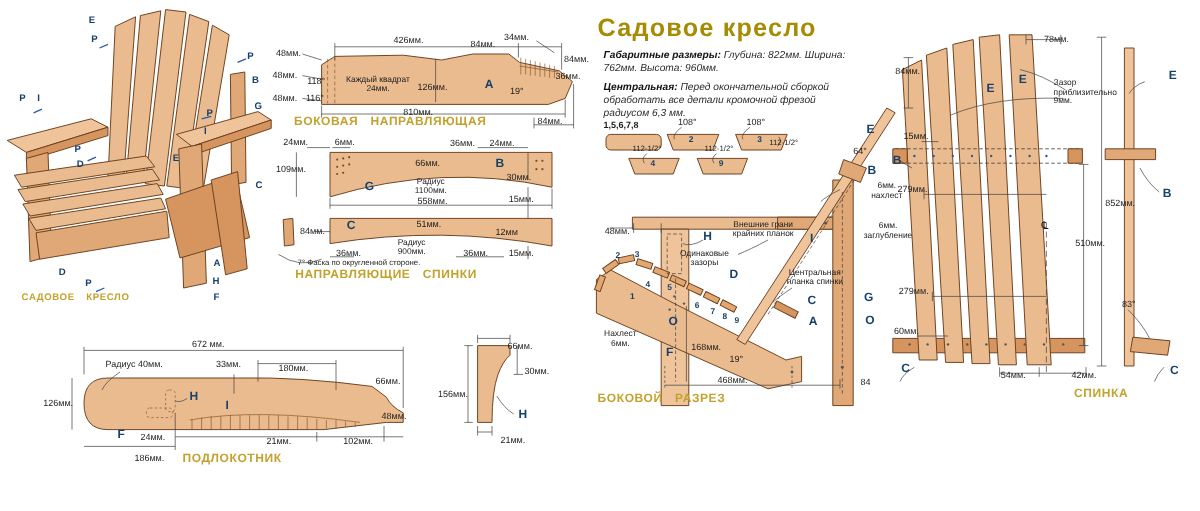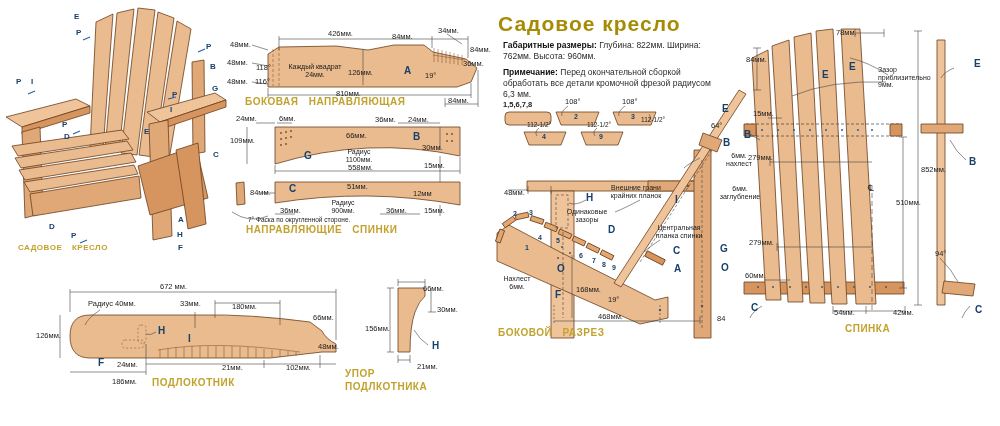--- a/index.html
+++ b/index.html
@@ -10,21 +10,21 @@
   .dimw{position:absolute;font-size:7px;line-height:1.1;color:#1c1c1c;white-space:normal;text-align:center;}
   .part{position:absolute;font-size:10px;font-weight:bold;color:#17406b;}
   .partsm{position:absolute;font-size:8px;font-weight:bold;color:#17406b;}
   .num{position:absolute;font-size:7px;font-weight:bold;color:#17406b;}
   .caption{position:absolute;font-size:10px;font-weight:bold;color:#c2a22e;letter-spacing:.5px;word-spacing:7px;white-space:nowrap;}
   .caption.sm{font-size:8px;}
   .caption.wrap{white-space:normal;word-spacing:2px;line-height:1.25;}
   .title{position:absolute;font-size:21px;font-weight:bold;color:#a68c05;letter-spacing:1px;white-space:nowrap;}
   .note{position:absolute;font-size:8.5px;line-height:1.25;color:#2b2b2b;width:210px;}
   .note b{color:#111;}
-  .note p{margin:0 0 6px 0;}
+  .note p{margin:0 0 6px 0;font-style:italic;}
 </style>
 </head>
 <body>
 
 <div id="canvas">
 
 <svg width="1000" height="426" viewBox="0 0 1000 426">
   <g stroke="#6b3f1d" stroke-width="0.8" fill="#EABB8E" stroke-linejoin="round">
 
     <g>
@@ -326,21 +326,21 @@
         <path d="M762,306 Q752,312 750,318"></path>
             <path d="M970,306 Q964,312 962,318"></path>
       </g>
     </g>
   </g>
 </svg>
 
 <div class="title" style="left:498px;top:12px">Садовое кресло</div>
 <div class="note" style="left:503px;top:40px">
   <p><b>Габаритные размеры:</b> <span>Глубина: 822мм. Ширина: 762мм. Высота: 960мм.</span></p>
-  <p><b>Примечание:</b> <span>Перед окончательной сборкой обработать все детали кромочной фрезой радиусом 6,3 мм.</span></p>
+  <p><b>Центральная:</b> <span>Перед окончательной сборкой обработать все детали кромочной фрезой радиусом 6,3 мм.</span></p>
 </div>
 
 <span class="partsm" style="left:74px;top:12px">E</span>
 <span class="partsm" style="left:76px;top:28px">P</span>
 <span class="partsm" style="left:206px;top:42px">P</span>
 <span class="partsm" style="left:210px;top:62px">B</span>
 <span class="partsm" style="left:16px;top:77px">P</span>
 <span class="partsm" style="left:31px;top:77px">I</span>
 <span class="partsm" style="left:212px;top:84px">G</span>
 <span class="partsm" style="left:172px;top:90px">P</span>
@@ -351,21 +351,21 @@
 <span class="partsm" style="left:213px;top:150px">C</span>
 <span class="partsm" style="left:178px;top:215px">A</span>
 <span class="partsm" style="left:177px;top:230px">H</span>
 <span class="partsm" style="left:178px;top:243px">F</span>
 <span class="partsm" style="left:49px;top:222px">D</span>
 <span class="partsm" style="left:71px;top:231px">P</span>
 <span class="caption sm" style="left:18px;top:243px">САДОВОЕ КРЕСЛО</span>
 
 <span class="dim" style="left:328px;top:30px">426мм.</span>
 <span class="dim" style="left:392px;top:33px">84мм.</span>
-<span class="dim" style="left:438px;top:27px">34мм.</span>
+<span class="dim" style="left:420px;top:27px">34мм.</span>
 <span class="dim" style="left:230px;top:41px">48мм.</span>
 <span class="dim" style="left:227px;top:59px">48мм.</span>
 <span class="dim" style="left:227px;top:78px">48мм.</span>
 <span class="dim" style="left:256px;top:64px">118°</span>
 <span class="dim" style="left:255px;top:78px">116°</span>
 <span class="dimw" style="left:286px;top:63px;width:58px">Каждый квадрат 24мм.</span>
 <span class="dim" style="left:348px;top:69px">126мм.</span>
 <span class="part" style="left:404px;top:65px">A</span>
 <span class="dim" style="left:425px;top:72px">19°</span>
 <span class="dim" style="left:470px;top:46px">84мм.</span>
@@ -456,37 +456,36 @@
 <span class="dim" style="left:222px;top:364px">21мм.</span>
 <span class="dim" style="left:286px;top:364px">102мм.</span>
 <span class="dim" style="left:112px;top:378px">186мм.</span>
 <span class="caption" style="left:152px;top:377px">ПОДЛОКОТНИК</span>
 
 <span class="dim" style="left:423px;top:285px">66мм.</span>
 <span class="dim" style="left:437px;top:306px">30мм.</span>
 <span class="dim" style="left:365px;top:325px">156мм.</span>
 <span class="part" style="left:432px;top:340px">H</span>
 <span class="dim" style="left:417px;top:363px">21мм.</span>
-<span class="caption wrap" style="left:345px;top:368px;width:92px">УПОР ПОДЛКОТНИКА</span>
-
-<span class="dim" style="left:836px;top:29px">78мм.</span>
+
+<span class="dim" style="left:870px;top:29px">78мм.</span>
 <span class="dim" style="left:746px;top:56px">84мм.</span>
 <span class="part" style="left:822px;top:69px">E</span>
 <span class="part" style="left:849px;top:61px">E</span>
 <span class="dimw" style="left:878px;top:66px;width:64px;text-align:left">Зазор приблизительно 9мм.</span>
 <span class="dim" style="left:753px;top:110px">15мм.</span>
 <span class="part" style="left:744px;top:129px">B</span>
 <span class="dim" style="left:748px;top:154px">279мм.</span>
 <span class="dim" style="left:921px;top:166px">852мм.</span>
 <span class="dim" style="left:896px;top:199px">510мм.</span>
 <span class="dim" style="left:749px;top:239px">279мм.</span>
 <span class="dim" style="left:745px;top:272px">60мм.</span>
-<span class="dim" style="left:935px;top:250px">94°</span>
+<span class="dim" style="left:935px;top:250px">83°</span>
 <span class="part" style="left:751px;top:302px">C</span>
 <span class="dim" style="left:834px;top:309px">54мм.</span>
 <span class="dim" style="left:893px;top:309px">42мм.</span>
 <span class="part" style="left:975px;top:304px">C</span>
 <span class="part" style="left:974px;top:58px">E</span>
 <span class="part" style="left:969px;top:156px">B</span>
 <span class="dim" style="left:868px;top:183px;font-size:9px">℄</span>
-<span class="caption" style="left:845px;top:323px">СПИНКА</span>
+<span class="caption" style="left:895px;top:323px">СПИНКА</span>
 
 </div>
 
 </body></html>

